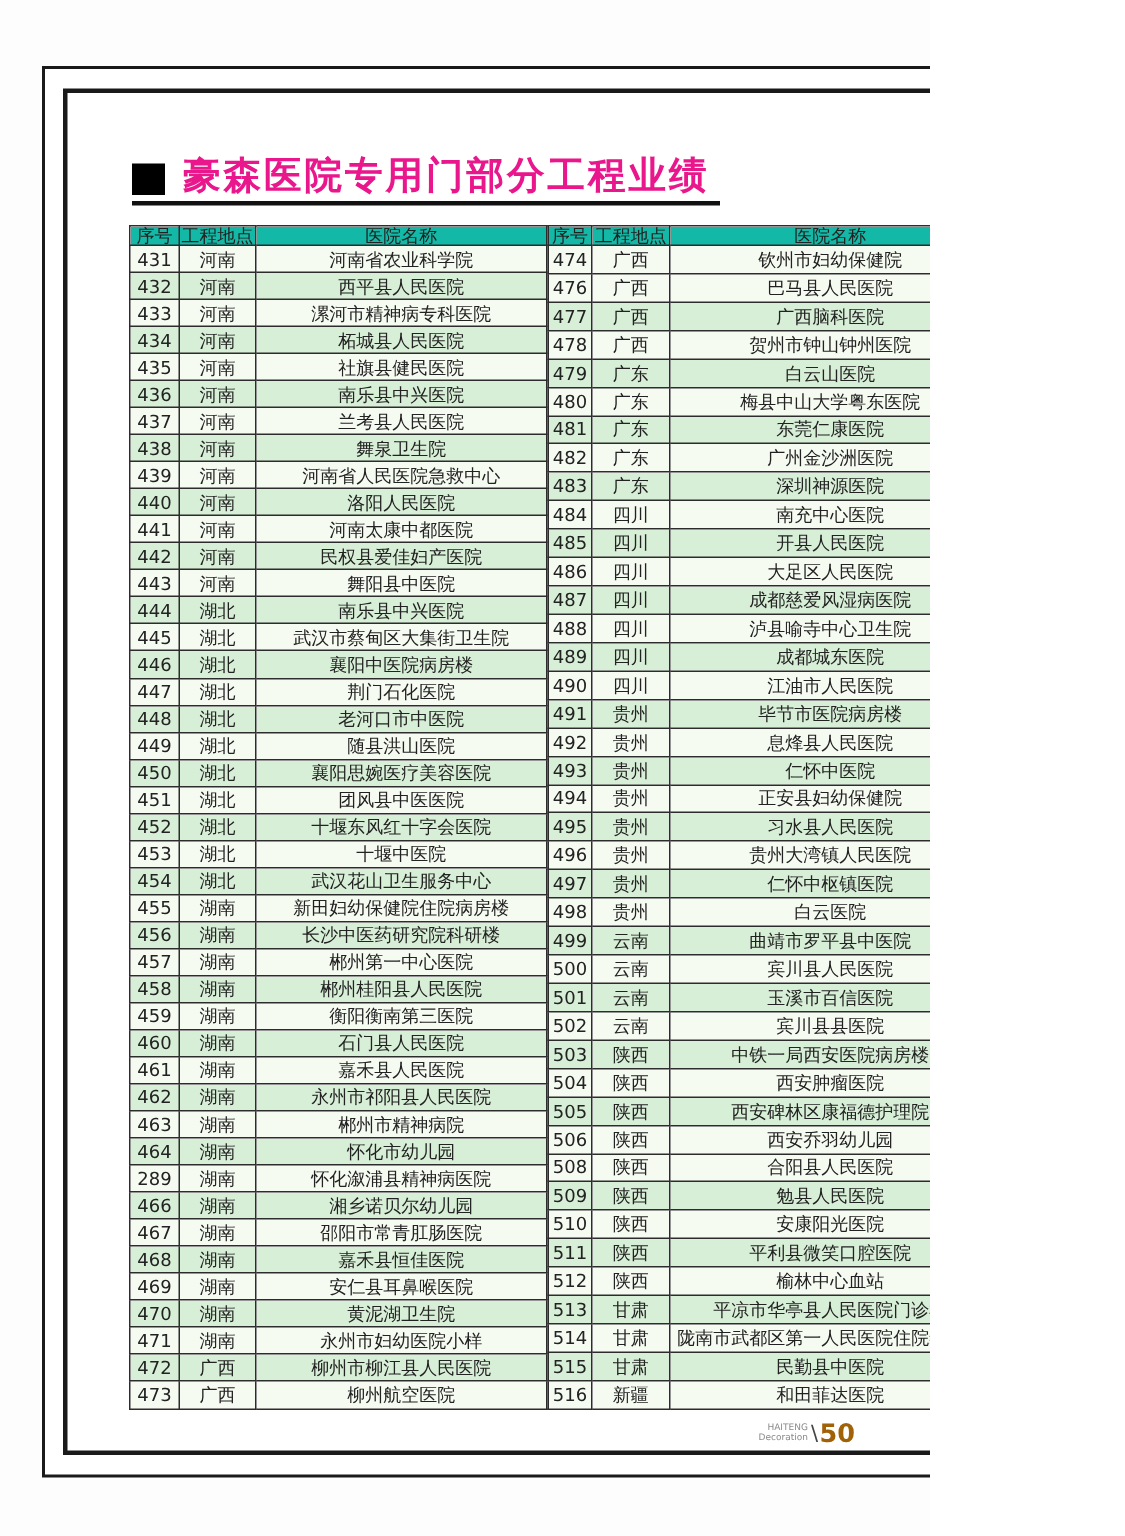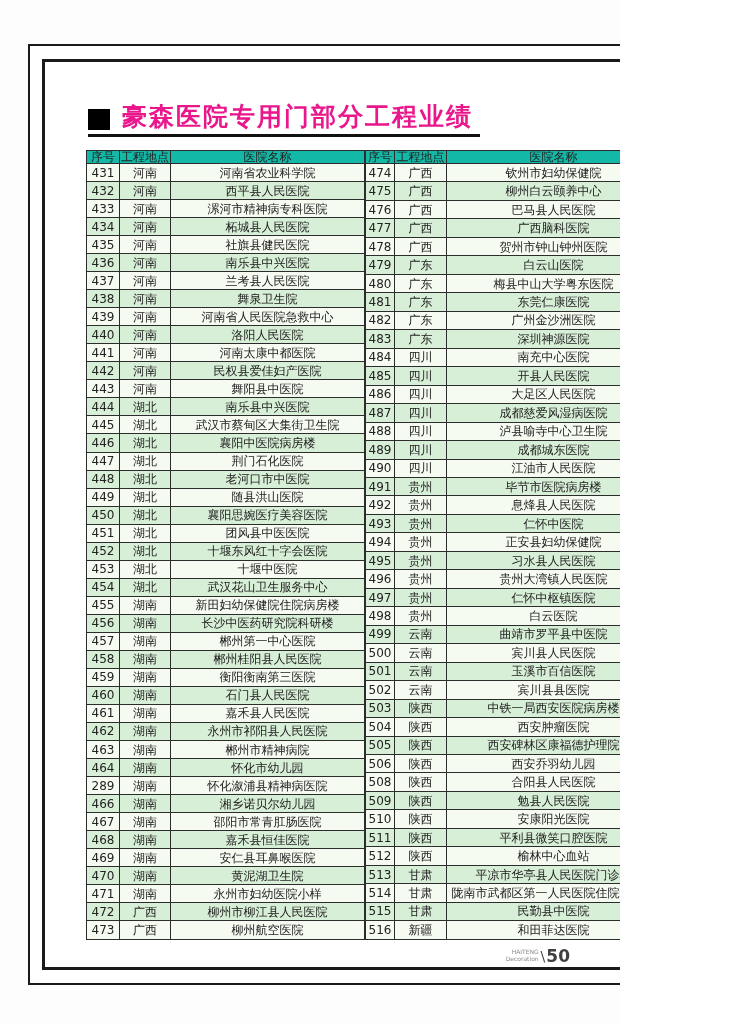--- a/index.html
+++ b/index.html
@@ -92,21 +92,21 @@
     margin-right:2px;
   }
   .brand-slash {
     font-size:14px;
     color:#444;
     margin-right:1px;
   }
   .page-number {
     font-size:17px;
     font-weight:bold;
-    color:#404040;
+    color:#a16207;
   }
 </style>
 </head>
 <body>
 
 <div class="page">
   <div class="outer-frame">
     <div class="inner-frame">
 
       <div class="title-block">
@@ -360,25 +360,20 @@
               <th>工程地点</th>
               <th>医院名称</th>
             </tr>
           </thead>
           <tbody>
               <tr class="row-light">
                 <td>474</td>
                 <td>广西</td>
                 <td>钦州市妇幼保健院</td>
               </tr>
-              <tr class="row-green">
-                <td>475</td>
-                <td>广西</td>
-                <td>柳州白云颐养中心</td>
-              </tr>
               <tr class="row-light">
                 <td>476</td>
                 <td>广西</td>
                 <td>巴马县人民医院</td>
               </tr>
               <tr class="row-green">
                 <td>477</td>
                 <td>广西</td>
                 <td>广西脑科医院</td>
               </tr>

